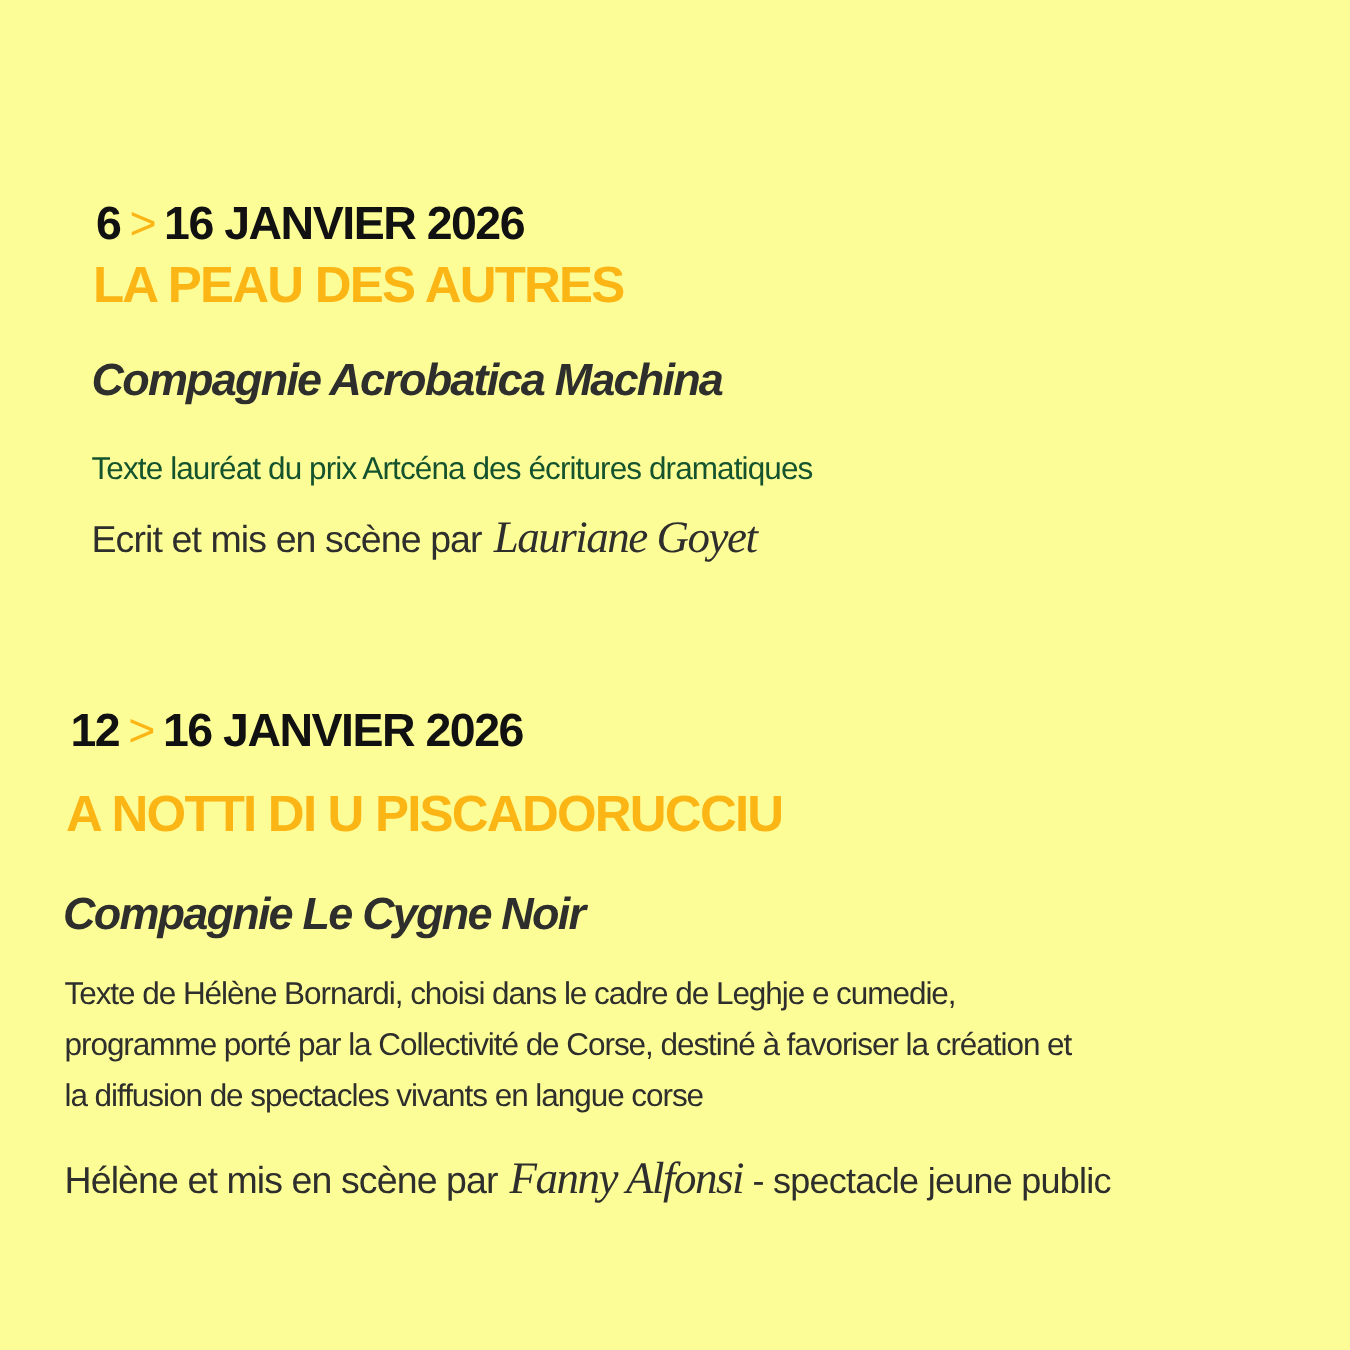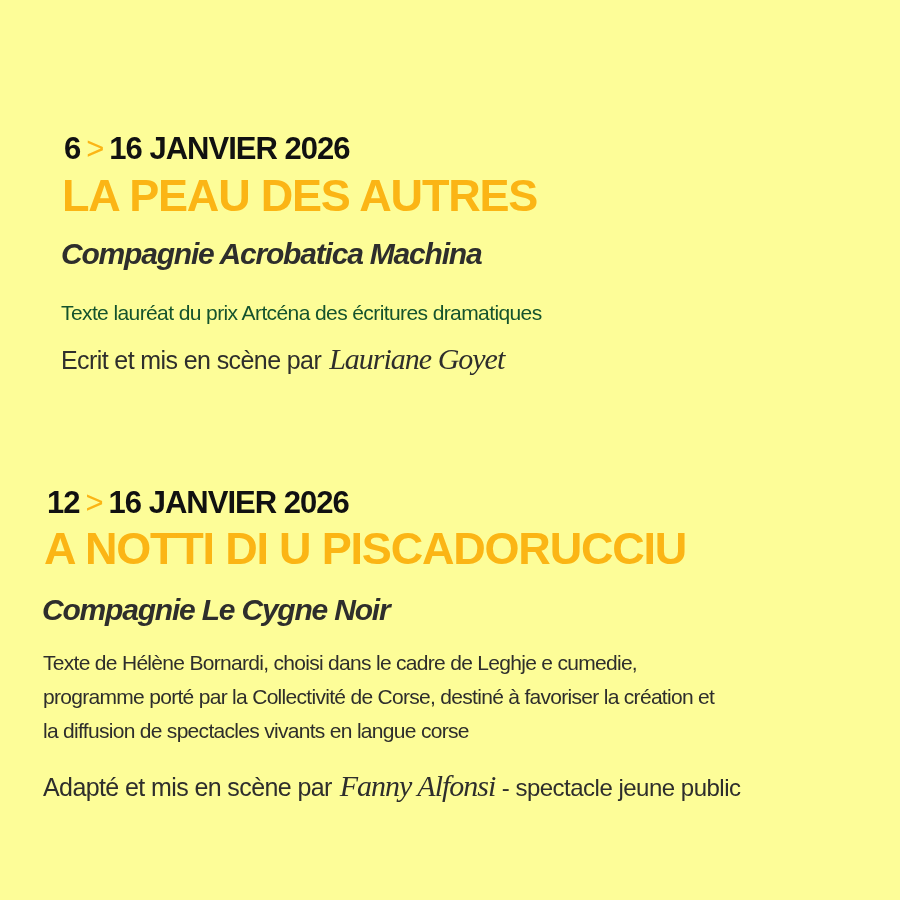--- a/index.html
+++ b/index.html
@@ -28,21 +28,21 @@
     .date .sep {
       color: #fbb515;
       font-weight: 400;
       margin: 0 6px;
     }
     .date .from { margin-right: 0; }
 
     .title {
       font-family: "Liberation Sans", sans-serif;
       font-weight: 700;
-      font-size: 45px;
+      font-size: 34px;
       color: #fbb515;
       letter-spacing: -1.2px;
       line-height: 1;
     }
 
     .company {
       font-family: "Liberation Sans", sans-serif;
       font-weight: 700;
       font-style: italic;
       font-size: 30px;
@@ -102,31 +102,31 @@
   <div class="abs company" style="left:61px; top:239px;">Compagnie Acrobatica Machina</div>
 
   <div class="abs note" style="left:61px; top:302px;">Texte lauréat du prix Artcéna des écritures dramatiques</div>
 
   <div class="abs credit" style="left:61px; top:344px;">
     <span>Ecrit et mis en scène par</span><span class="director">Lauriane Goyet</span>
   </div>
 </div>
 
 <div>
-  <div class="abs date" style="left:47px; top:487px;">
+  <div class="abs date" style="left:47px; top:471px;">
     <span class="from">12</span><span class="sep">&gt;</span><span>16 JANVIER 2026</span>
   </div>
 
   <div class="abs title" style="left:44px; top:526px;">A NOTTI DI U PISCADORUCCIU</div>
 
   <div class="abs company" style="left:42px; top:595px;">Compagnie Le Cygne Noir</div>
 
   <div class="abs para" style="left:43px; top:646px;">
     <span class="line">Texte de  Hélène Bornardi, choisi dans le cadre de Leghje e cumedie,</span>
     <span class="line">programme porté par la Collectivité de Corse, destiné à favoriser la création et</span>
     <span class="line">la diffusion de spectacles vivants en langue corse</span>
   </div>
 
   <div class="abs credit" style="left:43px; top:771px;">
-    <span>Adapté et mis en scène par</span><span class="director">Fanny Alfonsi</span>
+    <span>Hélène et mis en scène par</span><span class="director">Fanny Alfonsi</span>
     <span class="suffix">- spectacle jeune public</span>
   </div>
 </div>
 
 </body></html>

